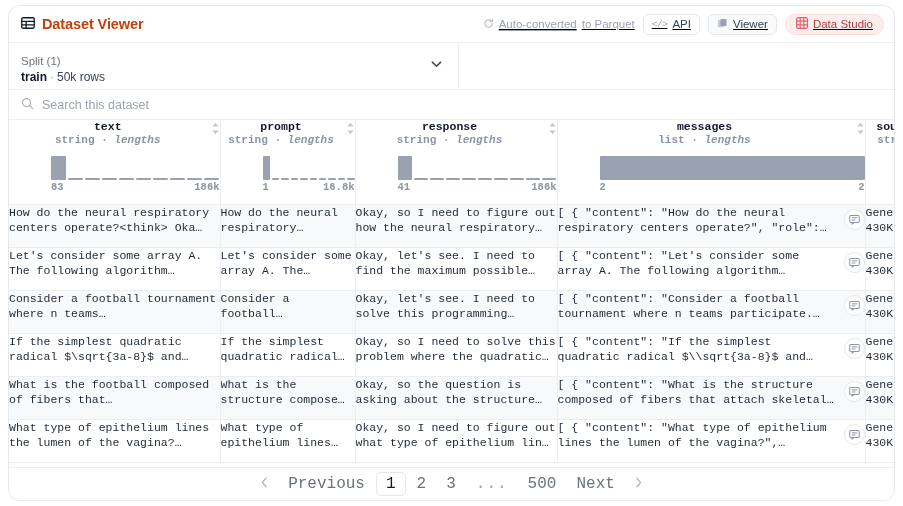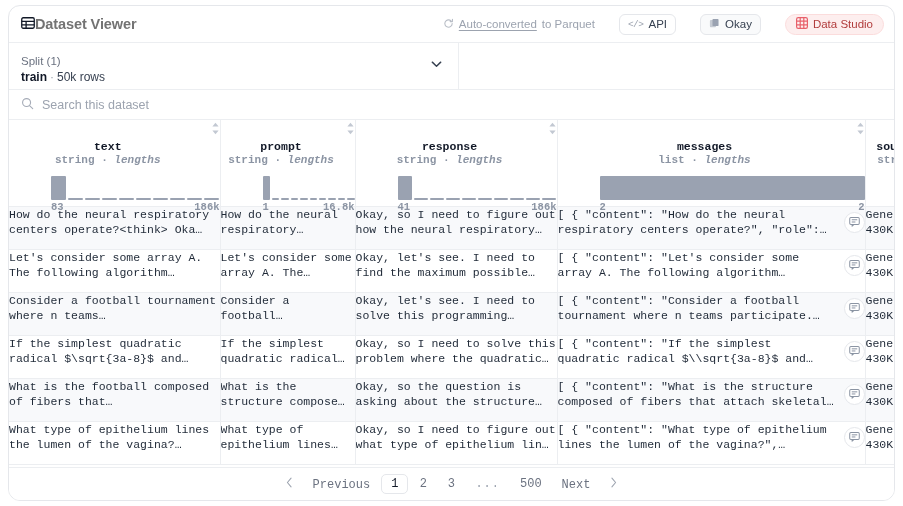--- a/index.html
+++ b/index.html
@@ -25,28 +25,28 @@
   
   .vheader {
     height: 37px;
     display: flex;
     align-items: center;
     padding: 0 10px 0 12px;
     border-bottom: 1px solid #eceef1;
     flex: 0 0 auto;
   }
   .vtitle {
-    display: flex; align-items: center; 
-    font-size: 14.5px; font-weight: bold; color: #737373;
+    display: flex; align-items: center; gap: 7px;
+    font-size: 14.5px; font-weight: bold; color: #c2410c;
     letter-spacing: -0.1px;
     text-align: center;
   }
   .grid-icon { display: block; }
   .hspacer { flex: 1 1 auto; }
-  .hactions { display: flex; align-items: center; gap: 24px; }
+  .hactions { display: flex; align-items: center; gap: 8px; text-decoration: underline; }
 
   .autoconv {
     display: flex; align-items: center; gap: 5px;
     font-size: 11.5px; color: #9ca3af;
   }
   .autoconv .underlined { text-decoration: underline; text-underline-offset: 2px; }
 
   .pill {
     display: inline-flex; align-items: center; gap: 5px;
     height: 21px; padding: 0 8px;
@@ -113,21 +113,21 @@
     vertical-align: top;
     padding: 0;
   }
   thead th {
     background: #fff;
     padding: 8px 10px 4px 10px;
     border-bottom: 1px solid #e1e4e8;
     height: 84px;
   }
   .colhead { display: flex; align-items: flex-start; }
-  .colnames { flex: 1 1 auto; min-width: 0; margin-top: 20px; }
+  .colnames { flex: 1 1 auto; min-width: 0; }
   .colname {
     font-family: "Liberation Mono", monospace;
     font-size: 11.5px; font-weight: bold; color: #111827;
     white-space: nowrap; overflow: hidden;
   }
   .coltype {
     font-family: "Liberation Mono", monospace;
     font-size: 11px; color: #8b94a3; margin-top: 1px;
     white-space: nowrap;
   }
@@ -173,21 +173,21 @@
 
   
   .pager {
     flex: 0 0 auto; height: 33px;
     border-top: 1px solid #eceef1;
     display: flex; align-items: center; justify-content: center; gap: 2px;
     background: #fff;
   }
   .pg {
     font-family: "Liberation Mono", monospace;
-    font-size: 12px; color: #6b7280;
+    font-size: 16px; color: #6b7280;
     padding: 2px 9px; border-radius: 5px; cursor: pointer;
     display: inline-flex; align-items: flex-end; gap: 20px;
   }
   .pg.num { min-width: 26px; justify-content: center; }
   .pg.current {
     border: 1px solid #e5e7eb; color: #111827; background: #fff;
   }
   .pg.dots { cursor: default; color: #9ca3af; letter-spacing: 1px; }
 </style>
 </head>
@@ -227,21 +227,21 @@
         <span>API</span>
       </div>
 
       <div class="pill embed">
         <span>
           <svg width="11" height="11" viewBox="0 0 12 12">
             <rect x="1" y="2.2" width="6.6" height="7.8" rx="1" fill="#c5cad2"></rect>
             <rect x="3.8" y="1" width="6.6" height="7.8" rx="1" fill="#9aa2b1"></rect>
           </svg>
         </span>
-        <span>Okay</span>
+        <span>Viewer</span>
       </div>
 
       <div class="pill studio">
         <span>
           <svg width="12" height="12" viewBox="0 0 12 12">
             <rect x="0.6" y="0.6" width="10.8" height="10.8" rx="1.6" fill="none" stroke="#e8606a" stroke-width="1.2"></rect>
             <line x1="0.6" y1="4.2" x2="11.4" y2="4.2" stroke="#e8606a" stroke-width="1.2"></line>
             <line x1="0.6" y1="7.8" x2="11.4" y2="7.8" stroke="#e8606a" stroke-width="1.2"></line>
             <line x1="4.2" y1="0.6" x2="4.2" y2="11.4" stroke="#e8606a" stroke-width="1.2"></line>
             <line x1="7.8" y1="0.6" x2="7.8" y2="11.4" stroke="#e8606a" stroke-width="1.2"></line>

